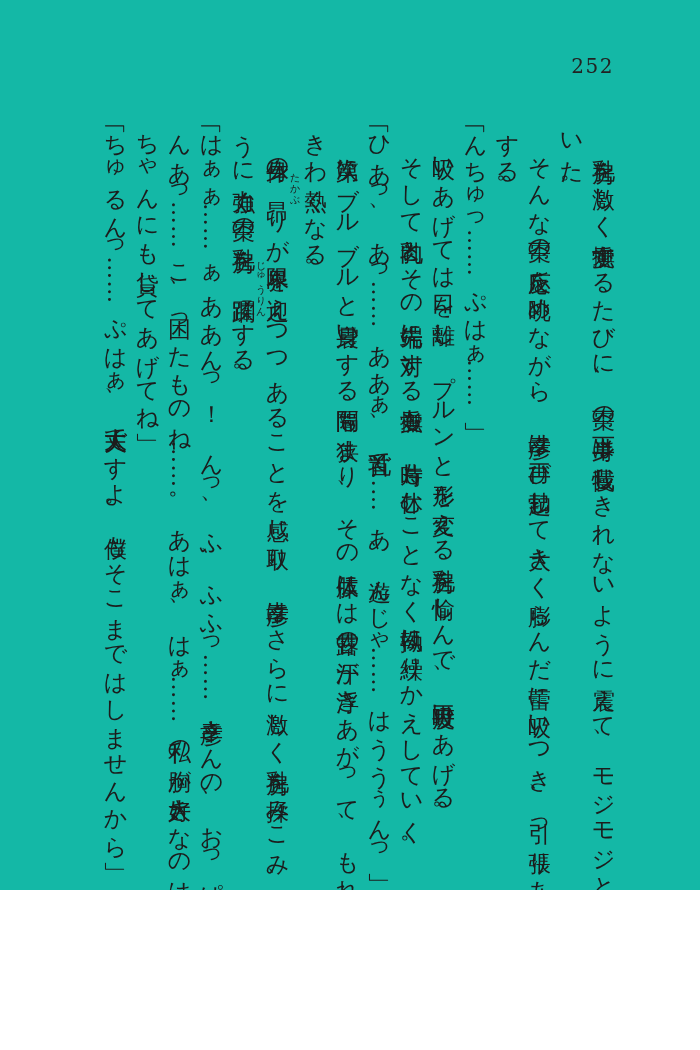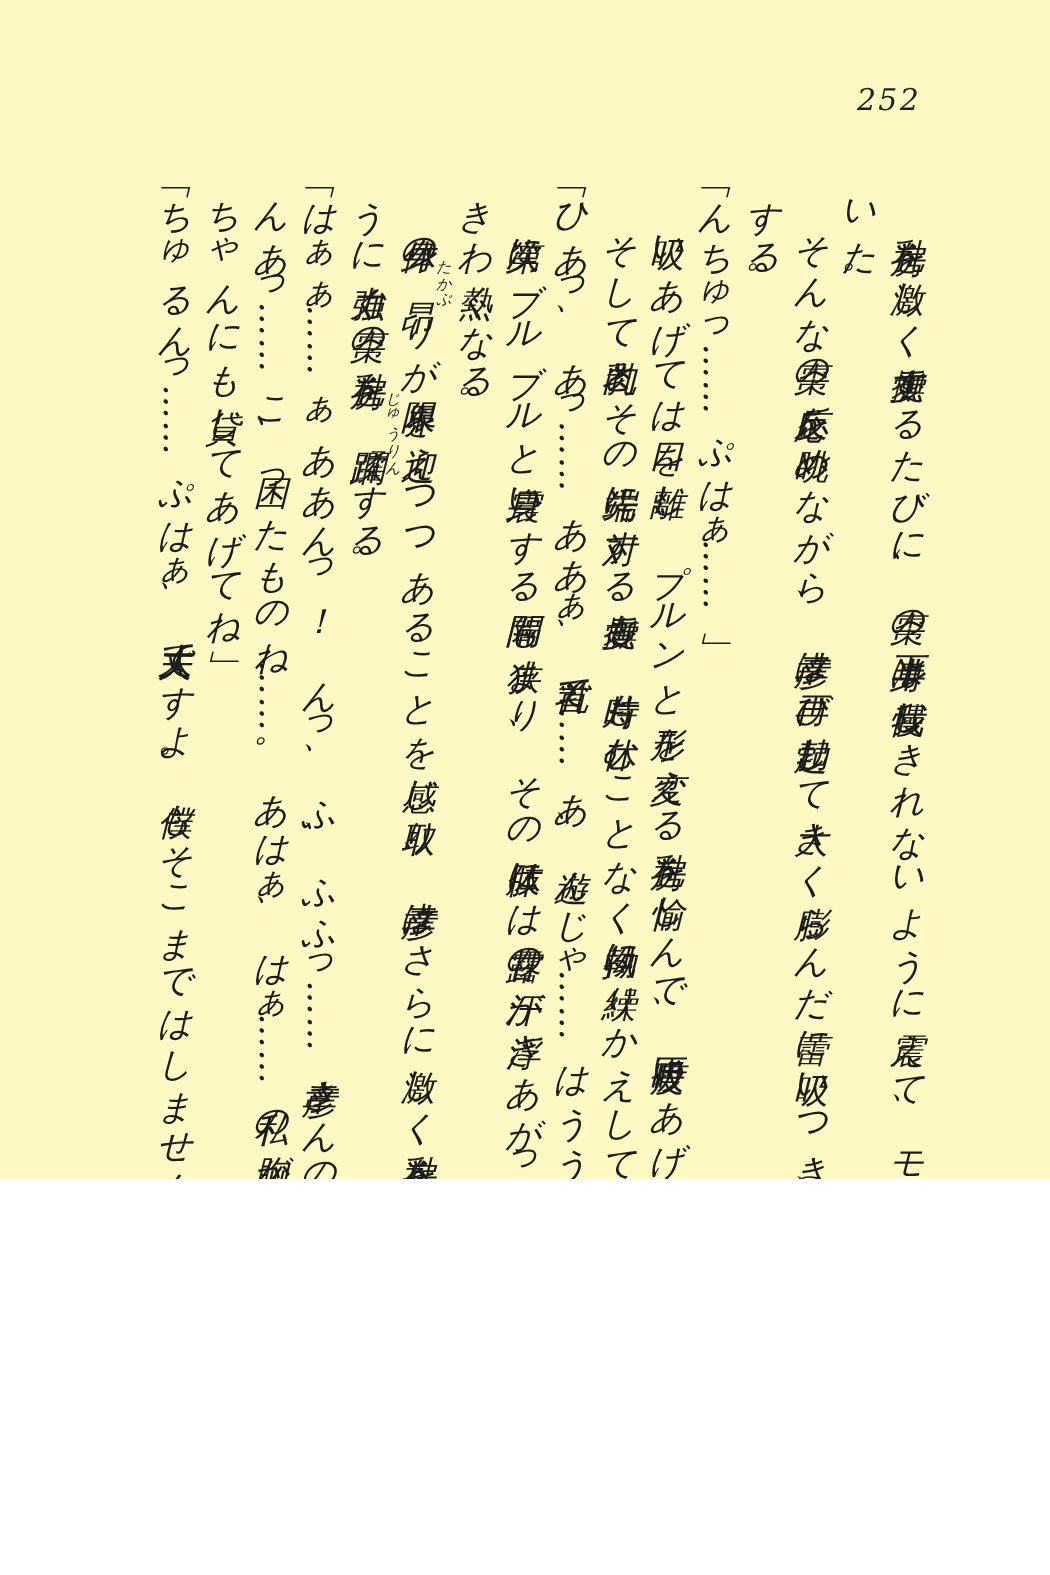--- a/index.html
+++ b/index.html
@@ -3,26 +3,25 @@
 <meta charset="utf-8">
 <style>
   html, body {
     margin: 0;
     padding: 0;
     background: #ffffff;
   }
   .page {
     position: relative;
     width: 700px;
-    height: 786px;
-    background: #fef9c3;
+    height: 890px;
+    background: #14b8a6;
     color: #1c1c1c;
     font-family: "DejaVu Serif", "Liberation Serif", serif;
     overflow: hidden;
-    font-style: italic;
   }
   .page-number {
     position: absolute;
     top: 54px;
     right: 86px;
     font-size: 20px;
     letter-spacing: 1.5px;
     color: #222222;
   }
   .text-block {

